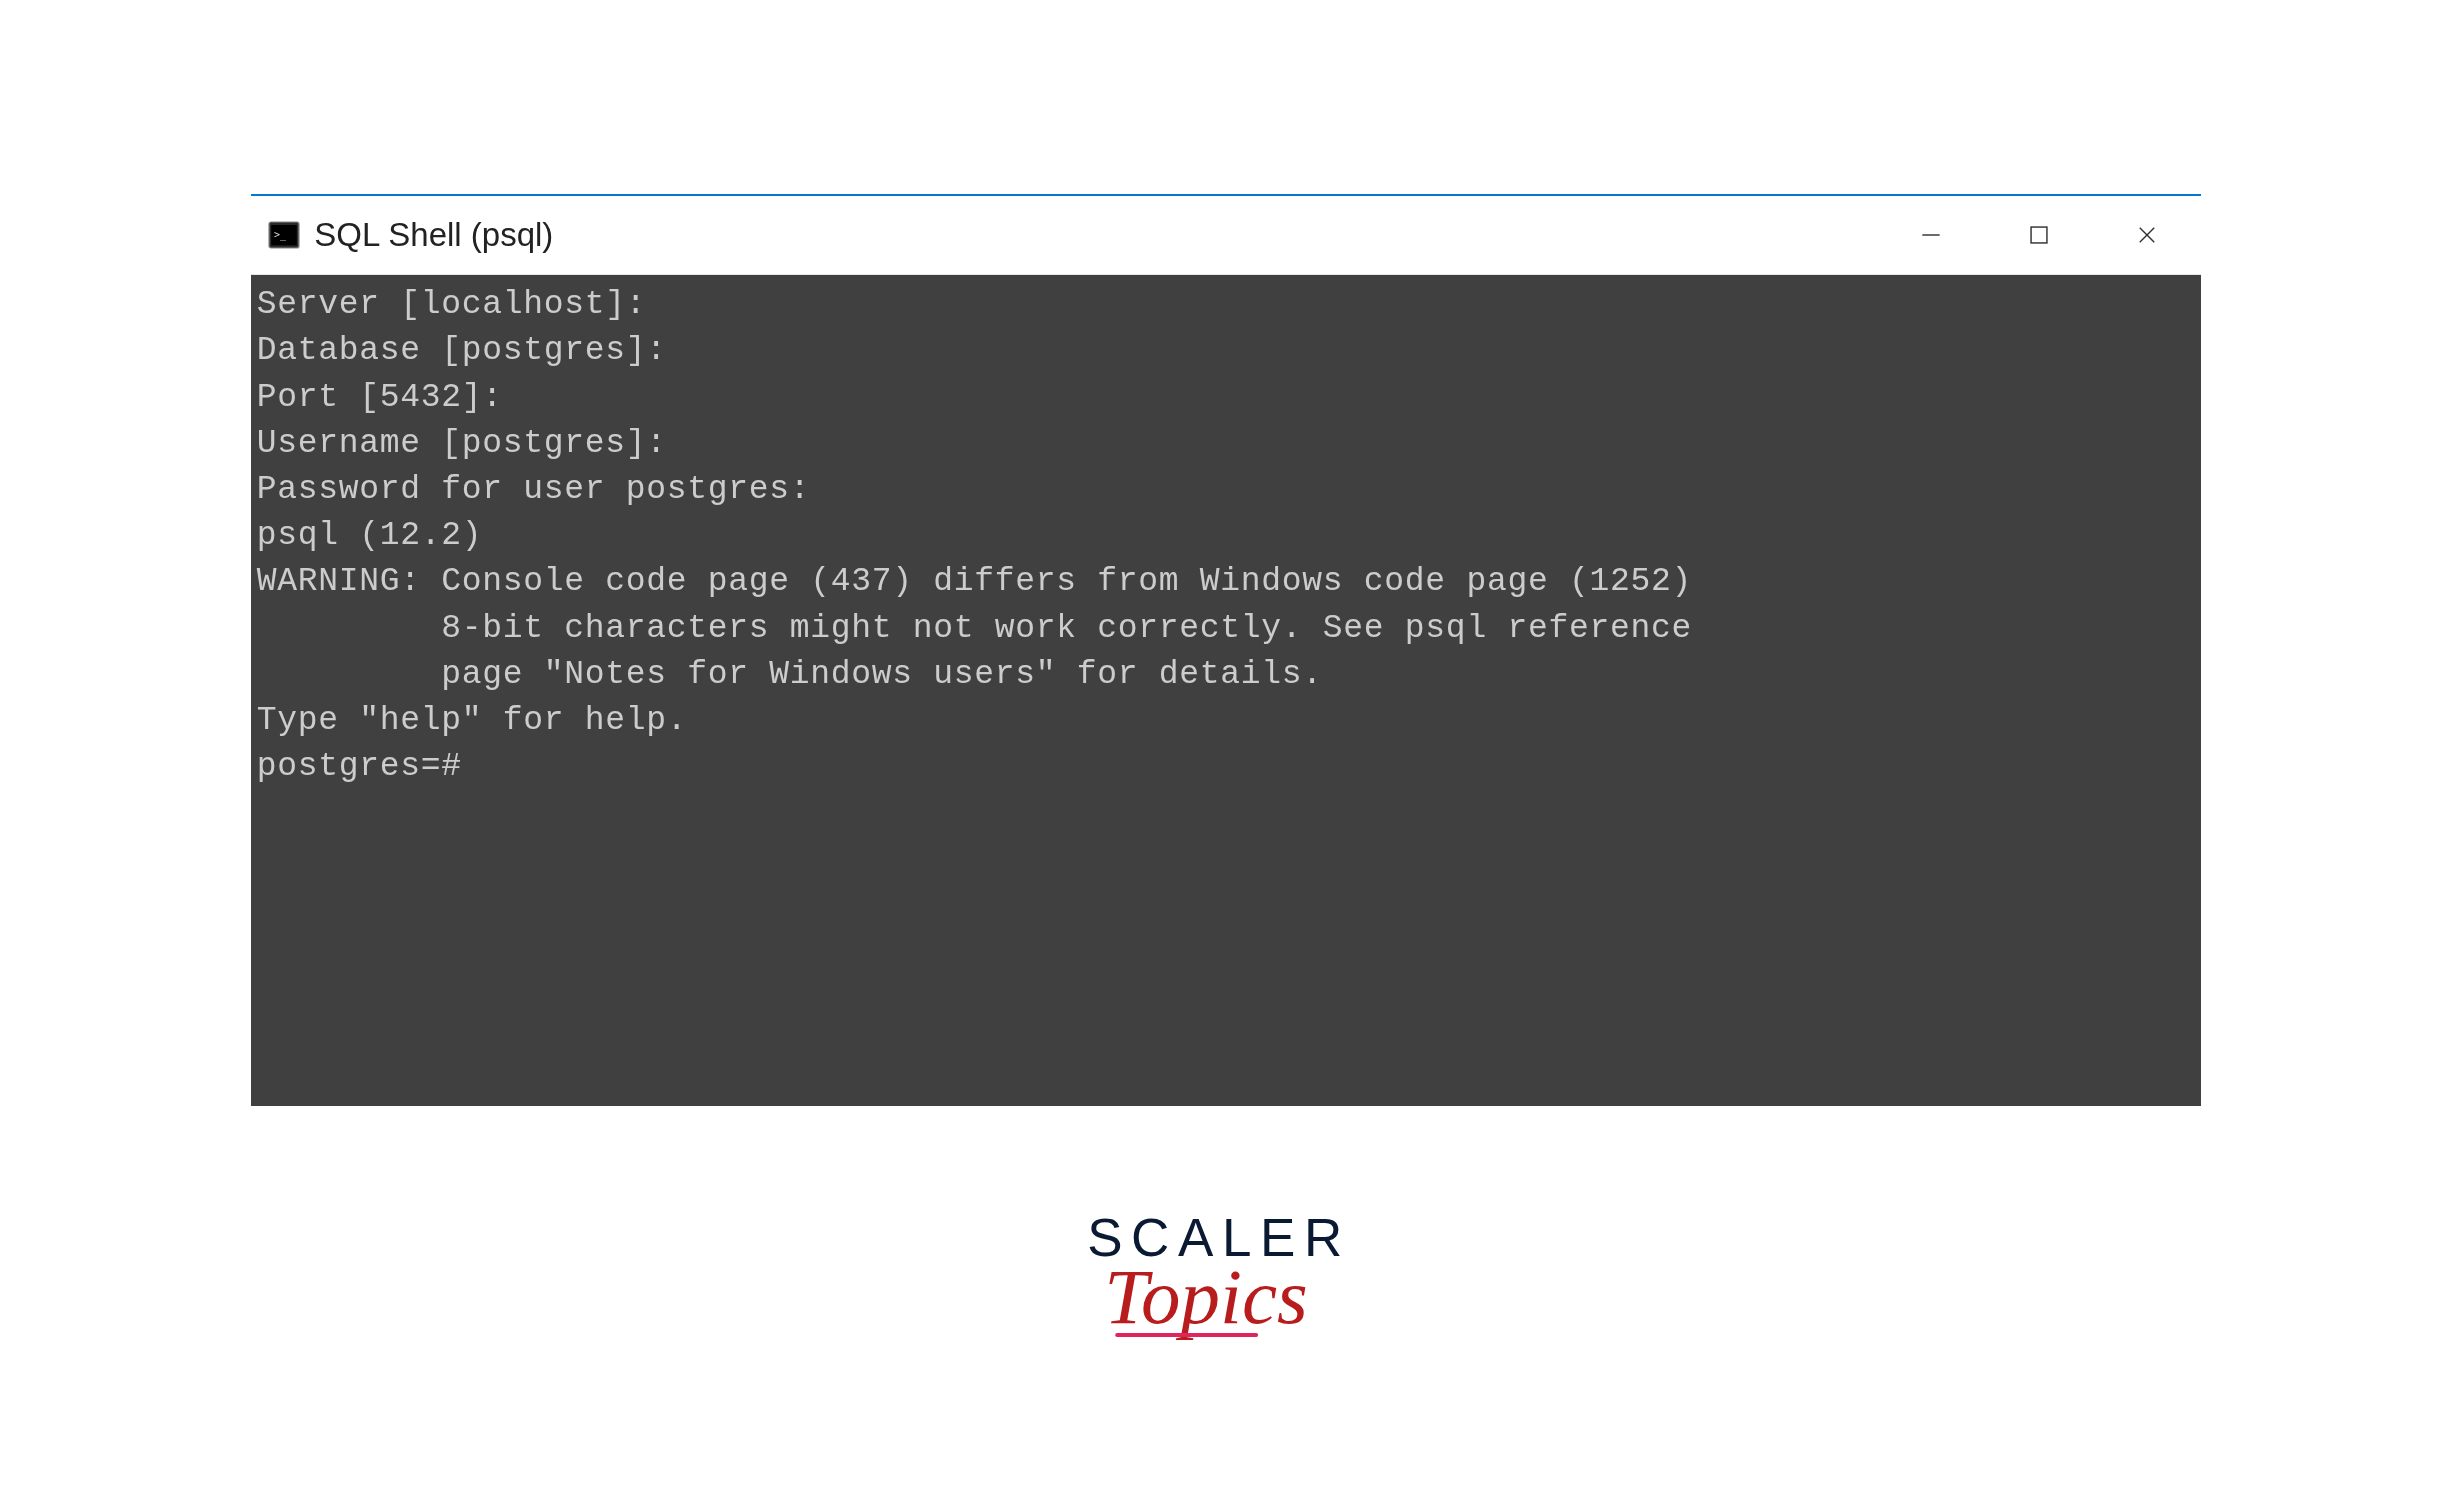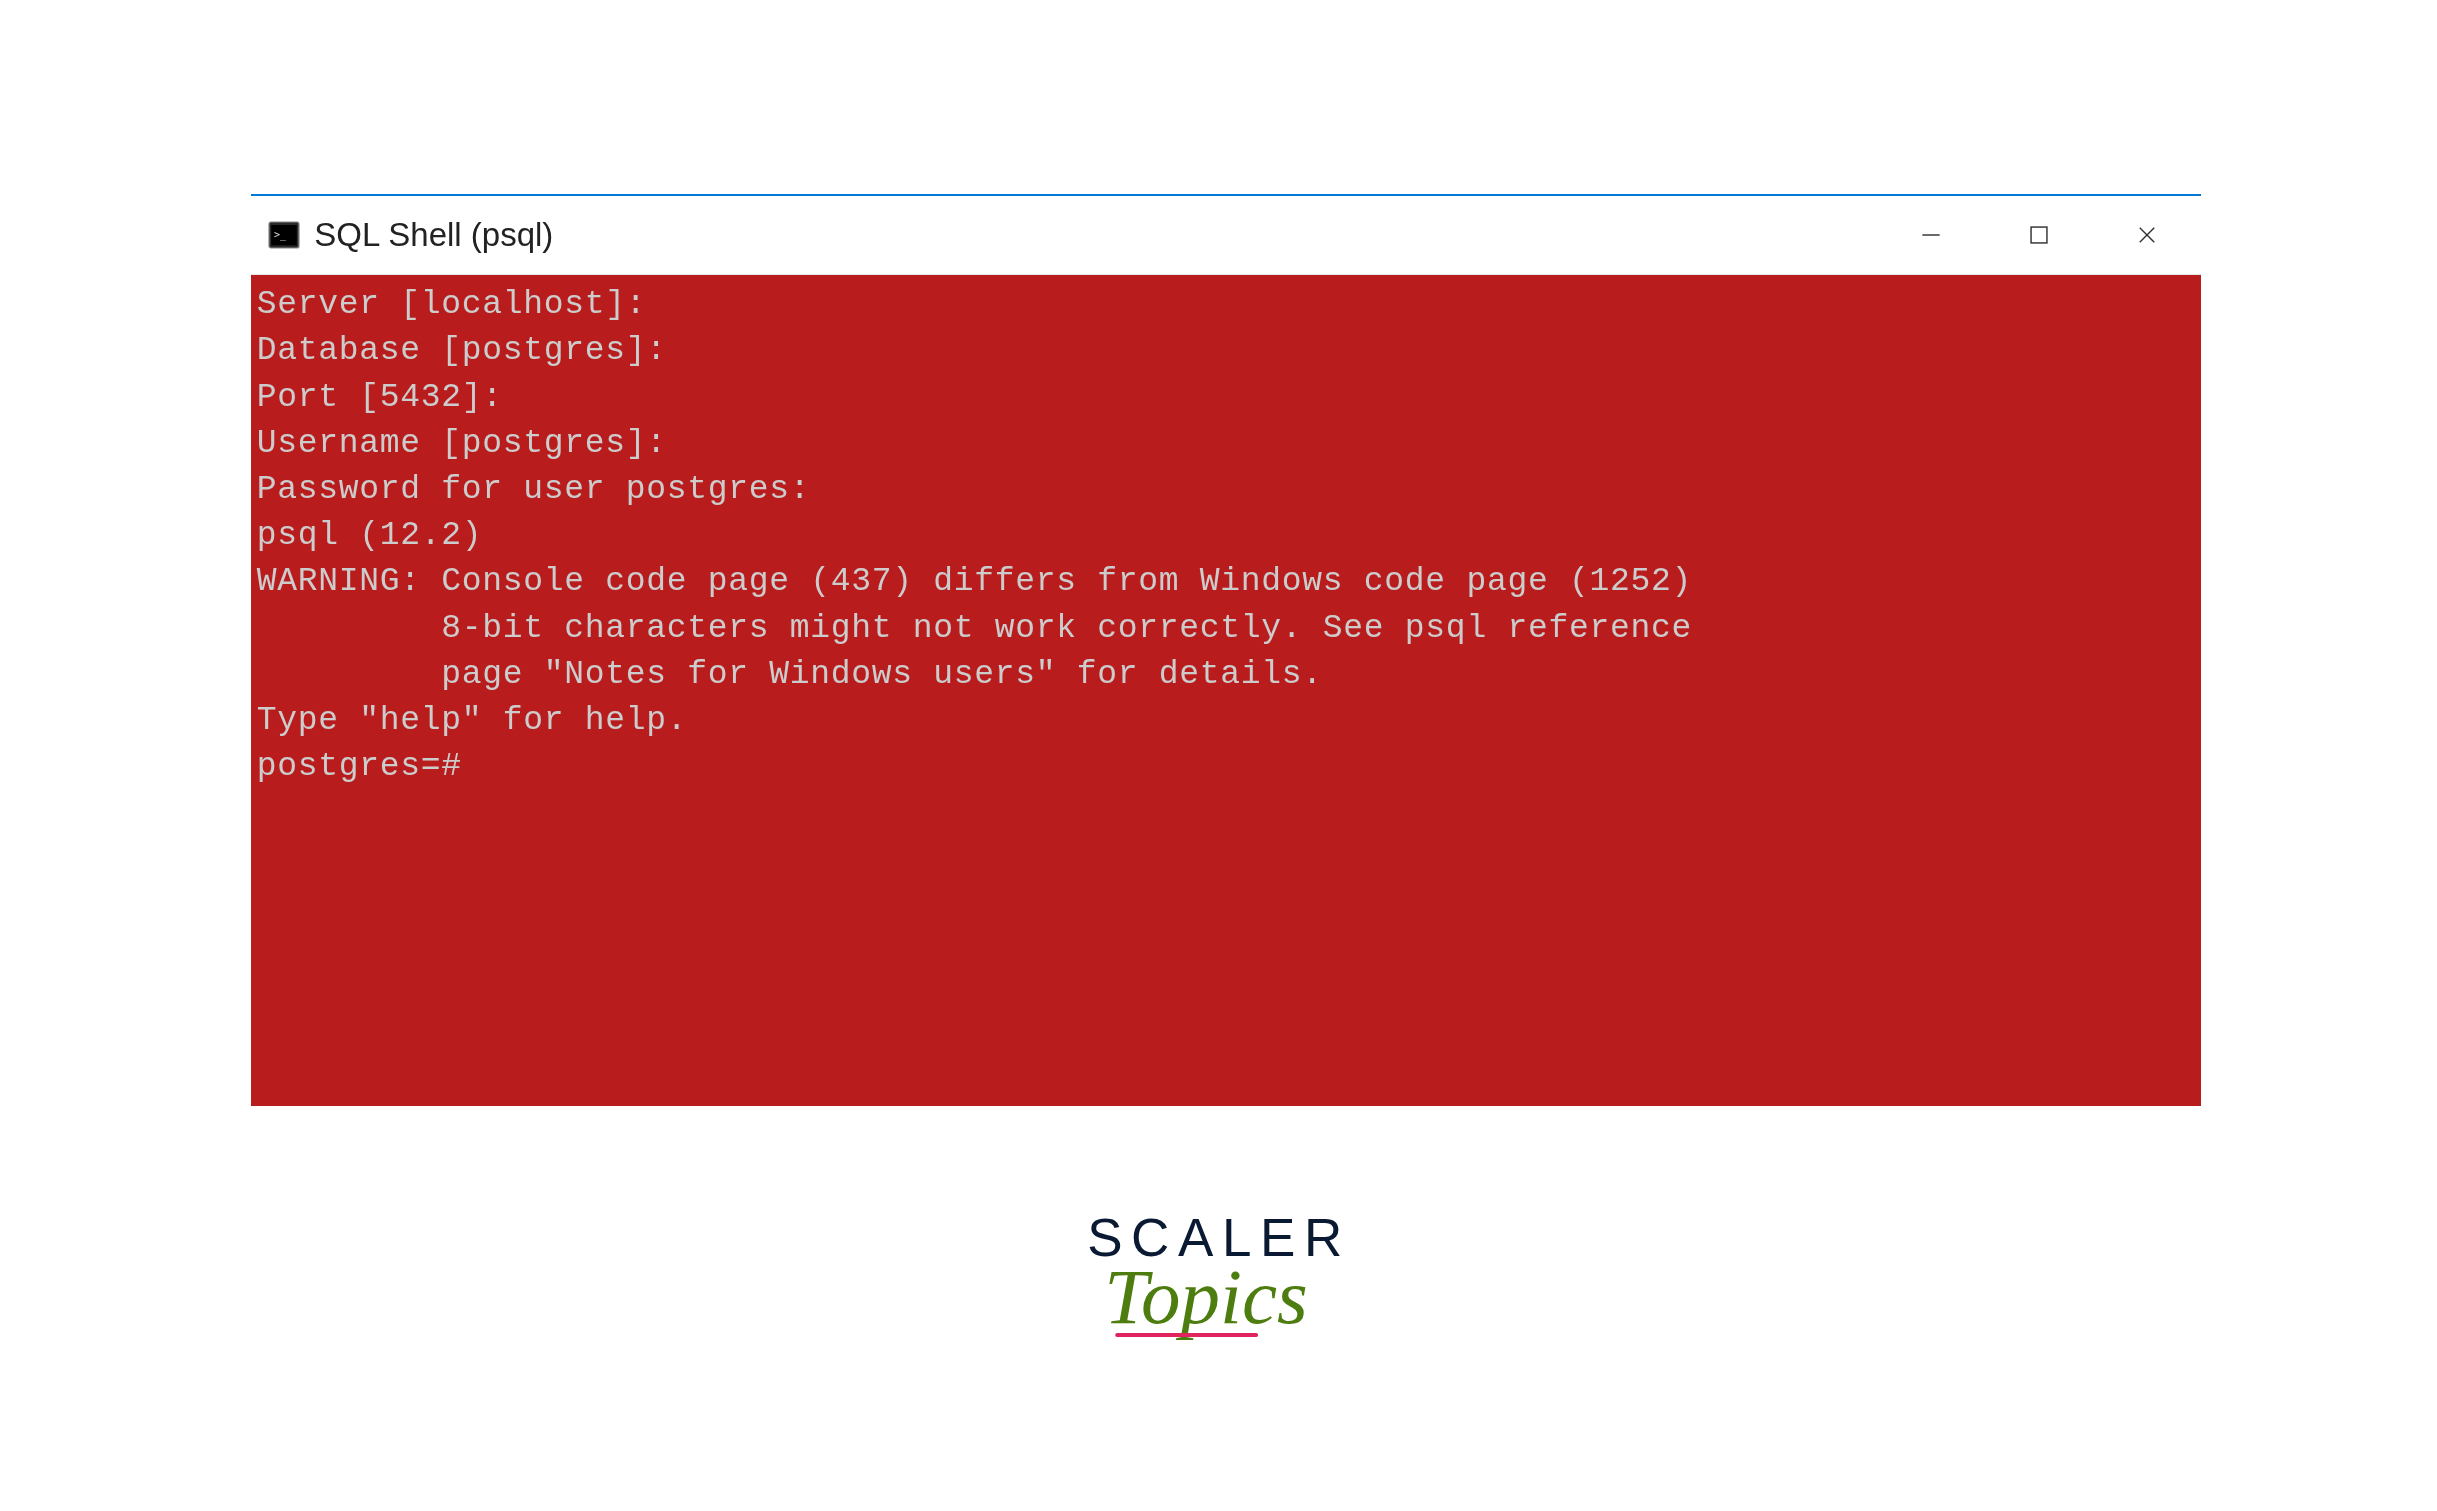--- a/index.html
+++ b/index.html
@@ -53,21 +53,21 @@
   .win-btn {
     width: 108px;
     height: 100%;
     display: flex;
     align-items: center;
     justify-content: center;
     cursor: pointer;
   }
   .win-btn svg { stroke: #333; stroke-width: 2; fill: none; }
   .terminal-body {
-    background: #b91c1c;
+    background: #404040;
     color: #cccccc;
     font-family: Consolas, "Courier New", monospace;
     font-size: 33px;
     line-height: 1.4;
     padding: 7.2px 5.7px 7.2px 5.7px;
     min-height: 831px;
     white-space: pre;
     letter-spacing: 0.7px;
   }
   .terminal-line { display: block; }
@@ -82,21 +82,21 @@
     font-family: Arial, sans-serif;
     font-size: 53px;
     font-weight: 400;
     letter-spacing: 8.6px;
     color: #0a1a33;
     line-height: 1;
   }
   .brand-script {
     font-family: "Brush Script MT", "Segoe Script", cursive;
     font-size: 79px;
-    color: #4d7c0f;
+    color: #b91c1c;
     font-style: italic;
     font-weight: 500;
     margin-top: -7.2px;
     line-height: 1;
     position: relative;
     left: -13px;
   }
   .brand-underline {
     width: 143px;
     height: 4.3px;

